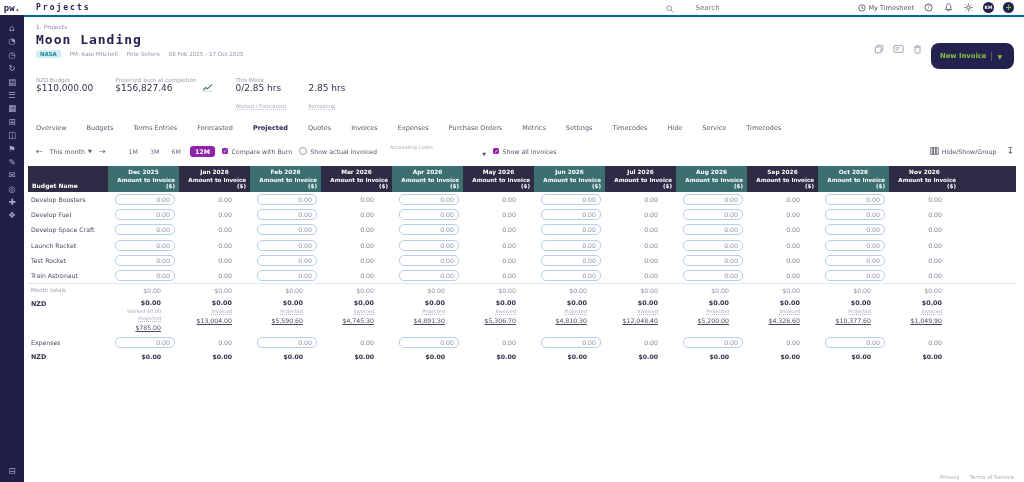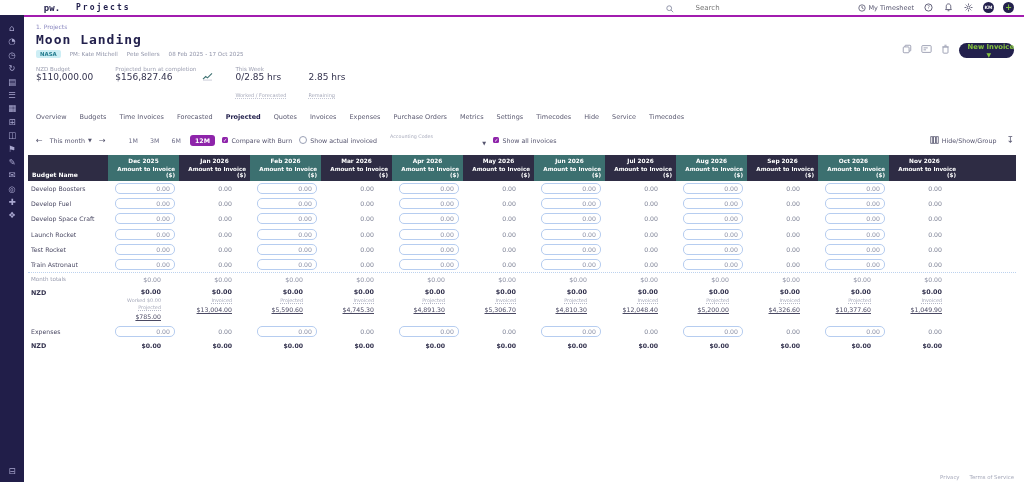--- a/index.html
+++ b/index.html
@@ -1,62 +1,62 @@
 <!DOCTYPE html>
 <html><head>
 <meta charset="utf-8">
 <style>
   html,body{margin:0;padding:0;}
   body{width:1024px;height:482px;overflow:hidden;background:#fff;
        font-family:"DejaVu Sans",sans-serif;color:#4a4963;position:relative;}
   
   .topbar{height:15px;display:flex;align-items:center;background:#fff;position:relative;z-index:3;}
   .logo{width:24px;text-align:center;font-family:"DejaVu Sans Mono",monospace;
-        font-weight:bold;font-size:9px;color:#23214d;margin-left:40px;}
+        font-weight:bold;font-size:9px;color:#23214d;}
   .app-title{font-family:"DejaVu Sans Mono",monospace;font-size:8px;letter-spacing:2px;
              color:#23214d;margin-left:12px;font-weight:bold;}
   .search{display:flex;align-items:flex-end;gap:20px;margin-left:auto;margin-right:90px;}
   .search input{border:none;outline:none;font-size:7px;color:#8f93a8;width:70px;
                 font-family:"DejaVu Sans",sans-serif;background:transparent;}
   .top-icons{display:flex;align-items:center;gap:9px;margin-right:10px;}
   .tbtn{display:flex;align-items:flex-end;gap:3px;font-size:6.5px;color:#55546e;}
   .circle-avatar{width:11px;height:11px;border-radius:50%;background:#23214d;color:#fff;
                  font-size:4.5px;display:flex;align-items:center;justify-content:center;font-weight:bold;}
   .circle-plus{width:11px;height:11px;border-radius:50%;background:#23214d;color:#86c440;
                font-size:8px;display:flex;align-items:center;justify-content:center;font-weight:bold;line-height:0;}
   
   .sidebar{position:absolute;left:0;top:15px;bottom:0;width:24px;background:#211e49;
            display:flex;flex-direction:column;align-items:center;padding-top:9px;gap:4.4px;z-index:2;}
   .side-icon{color:#a9a7cf;font-size:8.5px;width:12px;height:9px;line-height:9px;text-align:center;cursor:pointer;}
   .side-bottom{margin-top:auto;margin-bottom:6px;}
   
-  .main{position:absolute;left:24px;top:15px;right:0;bottom:0;border-top:2px solid #a21caf;background:#fff;}
+  .main{position:absolute;left:24px;top:15px;right:0;bottom:0;border-top:2px solid #0369a1;background:#fff;}
   .content-head{display:flex;padding:6px 10px 0 12px;}
   .breadcrumb{font-size:6px;color:#8b89c0;}
   .proj-title{font-family:"DejaVu Sans Mono",monospace;font-size:13px;font-weight:bold;
               color:#23214d;letter-spacing:1px;margin-top:2px;}
   .meta-row{display:flex;align-items:center;gap:9px;margin-top:3px;font-size:5.6px;color:#8f93a8;}
   .chip{background:#cdeef5;color:#267d8f;font-size:5.4px;font-weight:bold;
         padding:1px 4px;border-radius:2px;}
   .head-actions{margin-left:auto;display:flex;align-items:flex-start;gap:8px;padding-top:20px;}
   .hicon{width:11px;height:11px;display:flex;align-items:center;justify-content:center;cursor:pointer;}
-  .new-invoice{display:flex;align-items:center;background:#23214d;border-radius:8px;height:15px;
-               padding:0 0 0 9px;cursor:pointer;flex-direction:column;}
+  .new-invoice{display:flex;align-items:center;background:#23214d;border-radius:8px;height:26px;
+               padding:0 8px 0 9px;cursor:pointer;}
   .new-invoice .lbl{color:#86c440;font-size:6.8px;font-weight:bold;}
   .new-invoice .sep{width:1px;height:9px;background:rgba(255,255,255,.25);margin:0 5px;}
   .new-invoice .chev{color:#86c440;font-size:6px;padding-right:4px;}
   
   .stats{display:flex;gap:22px;padding:8px 0 0 12px;align-items:flex-start;}
   .stat .slabel{font-size:5.6px;color:#9a9db0;}
   .stat .sval{font-size:9px;color:#33324e;margin-top:0;}
   .stat .ssub{font-size:5px;color:#a7aabb;margin-top:2px;border-bottom:1px dotted #c3c6d4;display:inline-block;}
   .stat{display:flex;gap:6px;align-items:flex-end;}
   .trend{margin-bottom:1px;}
   
-  .tabs{display:flex;gap:13px;padding:12px 0 0 12px;font-size:6.5px;color:#5a5970;}
+  .tabs{display:flex;gap:20px;padding:12px 0 0 12px;font-size:6.5px;color:#5a5970;}
   .tab{cursor:pointer;padding-bottom:3px;}
   .tab.active{color:#23214d;font-weight:bold;}
   
   .toolbar{display:flex;align-items:center;gap:7px;padding:10px 10px 0 12px;font-size:6.3px;color:#55546e;}
   .arr{font-size:8px;color:#55546e;cursor:pointer;}
   .period{display:flex;align-items:center;gap:3px;cursor:pointer;}
   .range{cursor:pointer;color:#70708a;padding:1px 3px;}
   .range.active{background:#8e24aa;color:#fff;border-radius:3px;font-weight:bold;padding:2px 5px;}
   .check{display:flex;align-items:center;gap:3px;cursor:pointer;}
   .cb{width:6.5px;height:6.5px;border-radius:1.5px;background:#8e24aa;color:#fff;font-size:5px;
@@ -253,21 +253,21 @@
         <div class="slabel">&nbsp;</div>
         <div class="sval">2.85 hrs</div>
         <div class="ssub">Remaining</div>
       </div>
     </div>
   </div>
 
   <div class="tabs" id="tabs">
       <span class="tab">Overview</span>
       <span class="tab">Budgets</span>
-      <span class="tab">Time Invoices</span>
+      <span class="tab">Terms Entries</span>
       <span class="tab">Forecasted</span>
       <span class="tab active">Projected</span>
       <span class="tab">Quotes</span>
       <span class="tab">Invoices</span>
       <span class="tab">Expenses</span>
       <span class="tab">Purchase Orders</span>
       <span class="tab">Metrics</span>
       <span class="tab">Settings</span>
       <span class="tab">Timecodes</span>
       <span class="tab">Hide</span>

